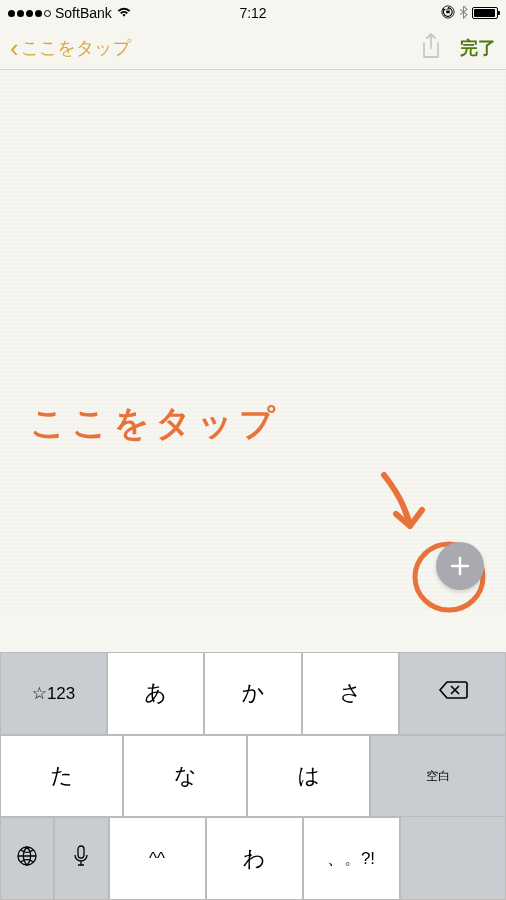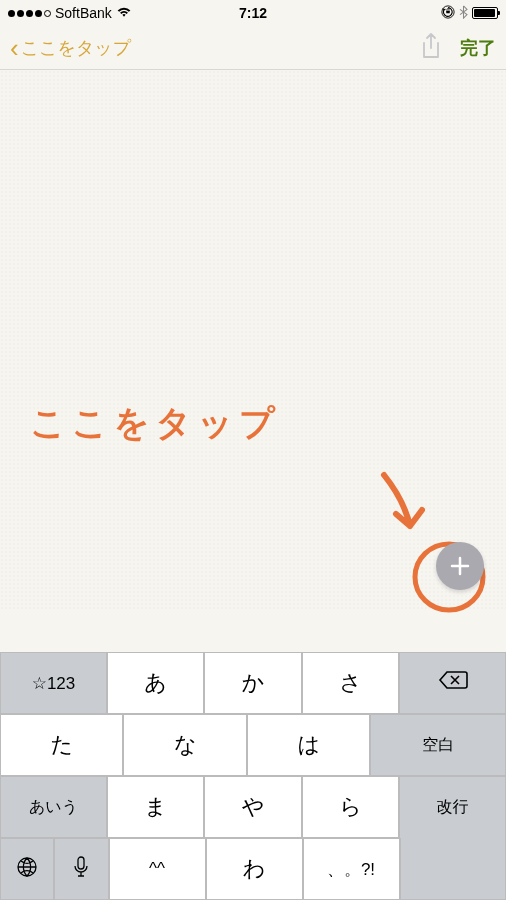--- a/index.html
+++ b/index.html
@@ -18,21 +18,21 @@
       font-size: 14px;
       font-weight: 500;
       color: #000;
       position: relative;
       gap: 36px;
     }
     .status-left { display: flex; align-items: center; gap: 4px; }
     .signal-dots { display: flex; gap: 2px; }
     .signal-dot { width: 7px; height: 7px; border-radius: 50%; background: #000; }
     .signal-dot.empty { background: transparent; border: 1px solid #000; }
-    .status-center { position: absolute; left: 50%; transform: translateX(-50%); font-weight: 700; }
+    .status-center { position: absolute; left: 50%; transform: translateX(-50%); font-weight: 400; }
     .status-right { margin-left: auto; display: flex; align-items: center; gap: 4px; }
     .wifi-icon { width: 16px; height: 12px; }
     .battery { display: inline-block; width: 26px; height: 12px; border: 1px solid #000; border-radius: 2px; position: relative; }
     .battery::after { content: ''; position: absolute; right: -3px; top: 3px; width: 2px; height: 4px; background: #000; border-radius: 0 1px 1px 0; }
     .battery-fill { position: absolute; left: 1px; top: 1px; bottom: 1px; width: 88%; background: #000; border-radius: 1px; }
     .nav-bar {
       height: 44px;
       display: flex;
       align-items: center;
       padding: 0 10px;
@@ -99,21 +99,21 @@
       display: flex; align-items: center; justify-content: center;
       font-size: 22px;
       color: #000;
       background: #fff;
       border: 0.5px solid #bbb;
       cursor: pointer;
     }
     .kb-key.gray { background: #c9cdd2; }
     .kb-side { flex: 1.1; }
     .kb-key.small-text { font-size: 17px; }
-    .kb-key.smaller-text { font-size: 16px; }
+    .kb-key.smaller-text { font-size: 12px; }
     .kb-bottom-left { flex: 0.55; font-size: 20px; }
     .kb-row-last .kb-key.center { flex: 1; }
   </style>
 </head>
 <body>
 
 <div class="status-bar">
   <div class="status-left">
     <span class="signal-dots">
       <span class="signal-dot"></span>
@@ -199,27 +199,20 @@
           </svg>
       </span>
     </div>
   </div>
   <div class="kb-row">
     <div class="kb-key">た</div>
     <div class="kb-key">な</div>
     <div class="kb-key">は</div>
     <div class="kb-key gray kb-side smaller-text">空白</div>
   </div>
-  <div class="kb-row">
-    <div class="kb-key gray kb-side smaller-text">あいう</div>
-    <div class="kb-key">ま</div>
-    <div class="kb-key">や</div>
-    <div class="kb-key">ら</div>
-    <div class="kb-key gray kb-side smaller-text kb-return-top" style="border-bottom:none">改行</div>
-  </div>
   <div class="kb-row kb-row-last">
     <div class="kb-key gray kb-bottom-left">
       <span>
         <svg width="24" height="24" viewBox="0 0 24 24">
             <circle cx="12" cy="12" r="9" fill="none" stroke="#000" stroke-width="1.3"></circle>
             <path d="M3 12 L21 12 M12 3 A13 13 0 0 1 12 21 A13 13 0 0 1 12 3 M6 6 A9 9 0 0 0 18 6 M6 18 A9 9 0 0 1 18 18" fill="none" stroke="#000" stroke-width="1.3"></path>
           </svg>
       </span>
     </div>
     <div class="kb-key gray kb-bottom-left">

